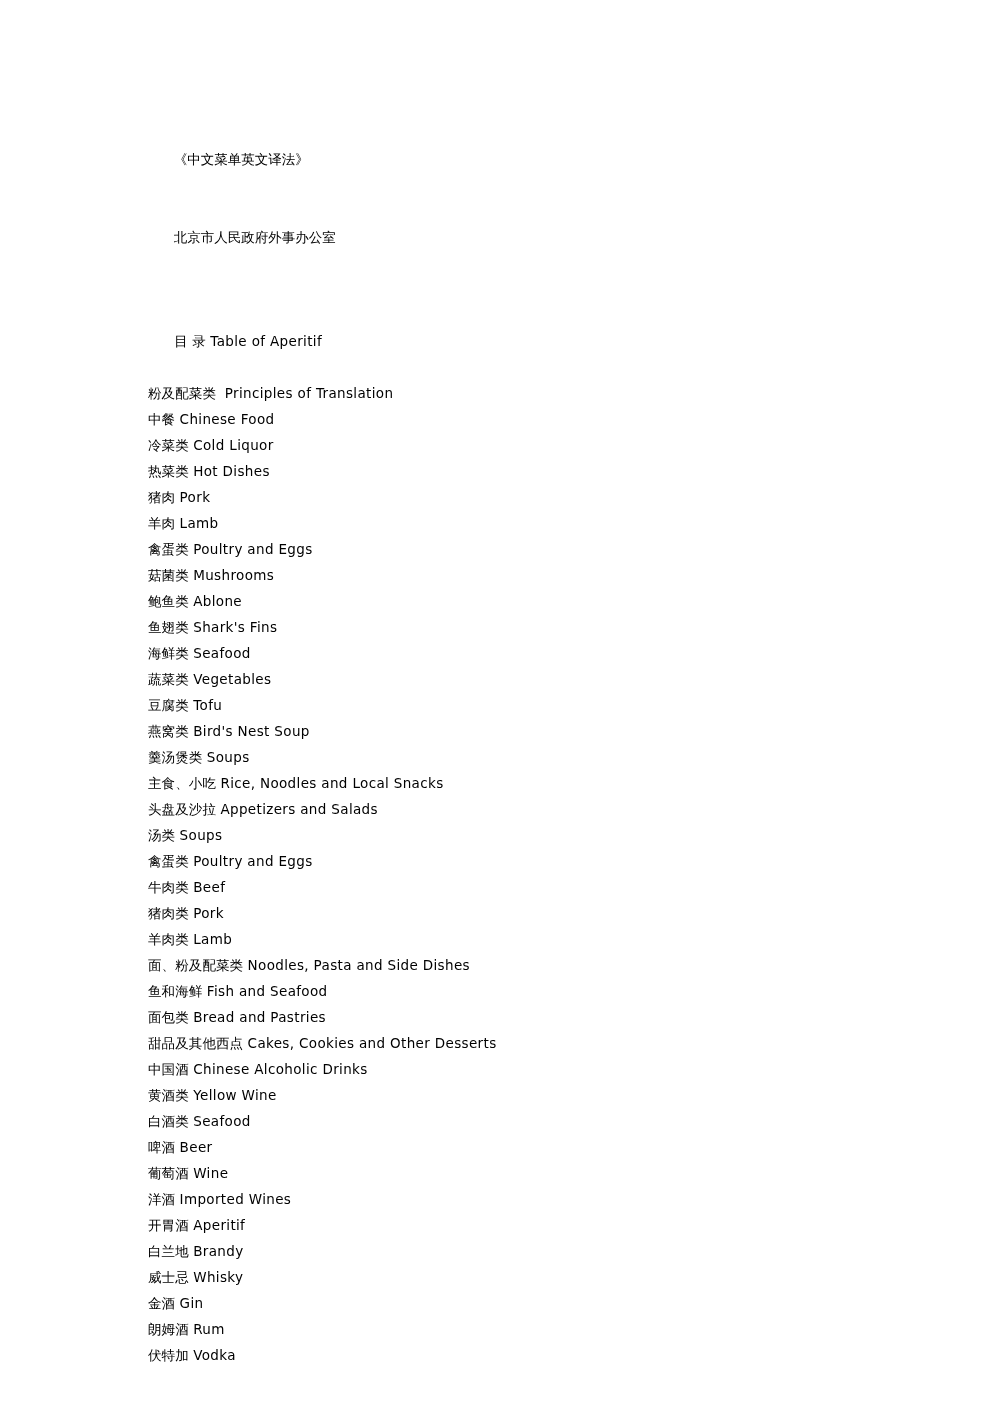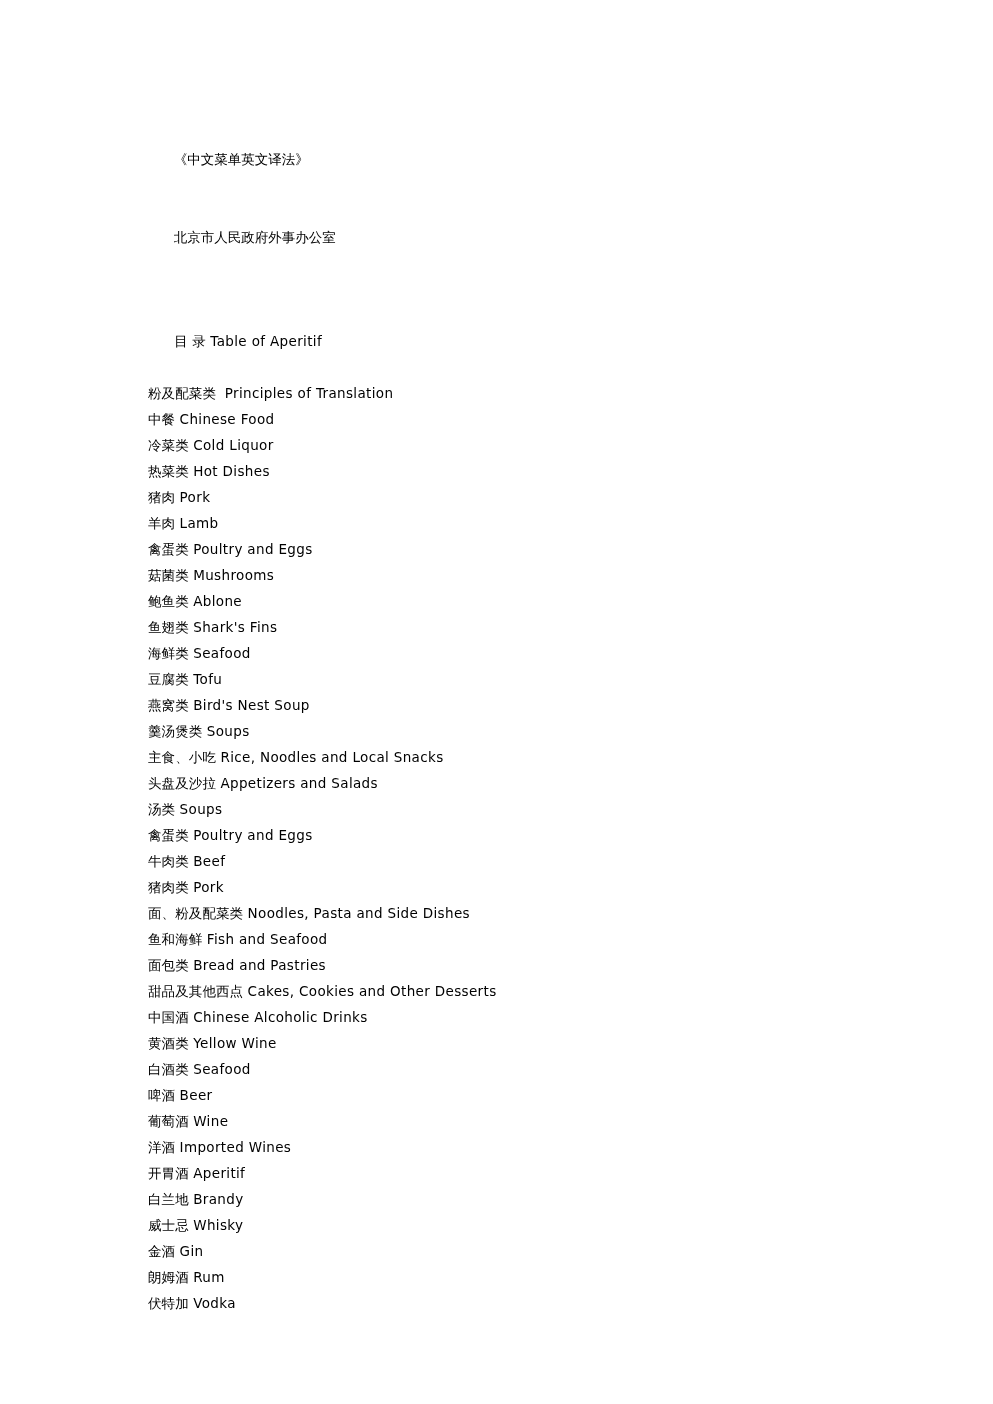--- a/index.html
+++ b/index.html
@@ -89,29 +89,31 @@
         <div class="line"><span class="cn">中餐</span><span class="cn"> </span><span class="en">Chinese Food</span></div>
         <div class="line"><span class="cn">冷菜类</span><span class="cn"> </span><span class="en">Cold Liquor</span></div>
         <div class="line"><span class="cn">热菜类</span><span class="cn"> </span><span class="en">Hot Dishes</span></div>
         <div class="line"><span class="cn">猪肉</span><span class="cn"> </span><span class="en">Pork</span></div>
         <div class="line"><span class="cn">羊肉</span><span class="cn"> </span><span class="en">Lamb</span></div>
         <div class="line"><span class="cn">禽蛋类</span><span class="cn"> </span><span class="en">Poultry and Eggs</span></div>
         <div class="line"><span class="cn">菇菌类</span><span class="cn"> </span><span class="en">Mushrooms</span></div>
         <div class="line"><span class="cn">鲍鱼类</span><span class="cn"> </span><span class="en">Ablone</span></div>
         <div class="line"><span class="cn">鱼翅类</span><span class="cn"> </span><span class="en">Shark's Fins</span></div>
         <div class="line"><span class="cn">海鲜类</span><span class="cn"> </span><span class="en">Seafood</span></div>
+        <div class="line"><span class="cn">蔬菜类</span><span class="cn"> </span><span class="en">Vegetables</span></div>
         <div class="line"><span class="cn">豆腐类</span><span class="cn"> </span><span class="en">Tofu</span></div>
         <div class="line"><span class="cn">燕窝类</span><span class="cn"> </span><span class="en">Bird's Nest Soup</span></div>
         <div class="line"><span class="cn">羹汤煲类</span><span class="cn"> </span><span class="en">Soups</span></div>
         <div class="line"><span class="cn">主食、小吃</span><span class="cn"> </span><span class="en">Rice, Noodles and Local Snacks</span></div>
         <div class="line"><span class="cn">头盘及沙拉</span><span class="cn"> </span><span class="en">Appetizers and Salads</span></div>
         <div class="line"><span class="cn">汤类</span><span class="cn"> </span><span class="en">Soups</span></div>
         <div class="line"><span class="cn">禽蛋类</span><span class="cn"> </span><span class="en">Poultry and Eggs</span></div>
         <div class="line"><span class="cn">牛肉类</span><span class="cn"> </span><span class="en">Beef</span></div>
         <div class="line"><span class="cn">猪肉类</span><span class="cn"> </span><span class="en">Pork</span></div>
+        <div class="line"><span class="cn">羊肉类</span><span class="cn"> </span><span class="en">Lamb</span></div>
         <div class="line"><span class="cn">面、粉及配菜类</span><span class="cn"> </span><span class="en">Noodles, Pasta and Side Dishes</span></div>
         <div class="line"><span class="cn">鱼和海鲜</span><span class="cn"> </span><span class="en">Fish and Seafood</span></div>
         <div class="line"><span class="cn">面包类</span><span class="cn"> </span><span class="en">Bread and Pastries</span></div>
         <div class="line"><span class="cn">甜品及其他西点</span><span class="cn"> </span><span class="en">Cakes, Cookies and Other Desserts</span></div>
         <div class="line"><span class="cn">中国酒</span><span class="cn"> </span><span class="en">Chinese Alcoholic Drinks</span></div>
         <div class="line"><span class="cn">黄酒类</span><span class="cn"> </span><span class="en">Yellow Wine</span></div>
         <div class="line"><span class="cn">白酒类</span><span class="cn"> </span><span class="en">Seafood</span></div>
         <div class="line"><span class="cn">啤酒</span><span class="cn"> </span><span class="en">Beer</span></div>
         <div class="line"><span class="cn">葡萄酒</span><span class="cn"> </span><span class="en">Wine</span></div>
         <div class="line"><span class="cn">洋酒</span><span class="cn"> </span><span class="en">Imported Wines</span></div>

